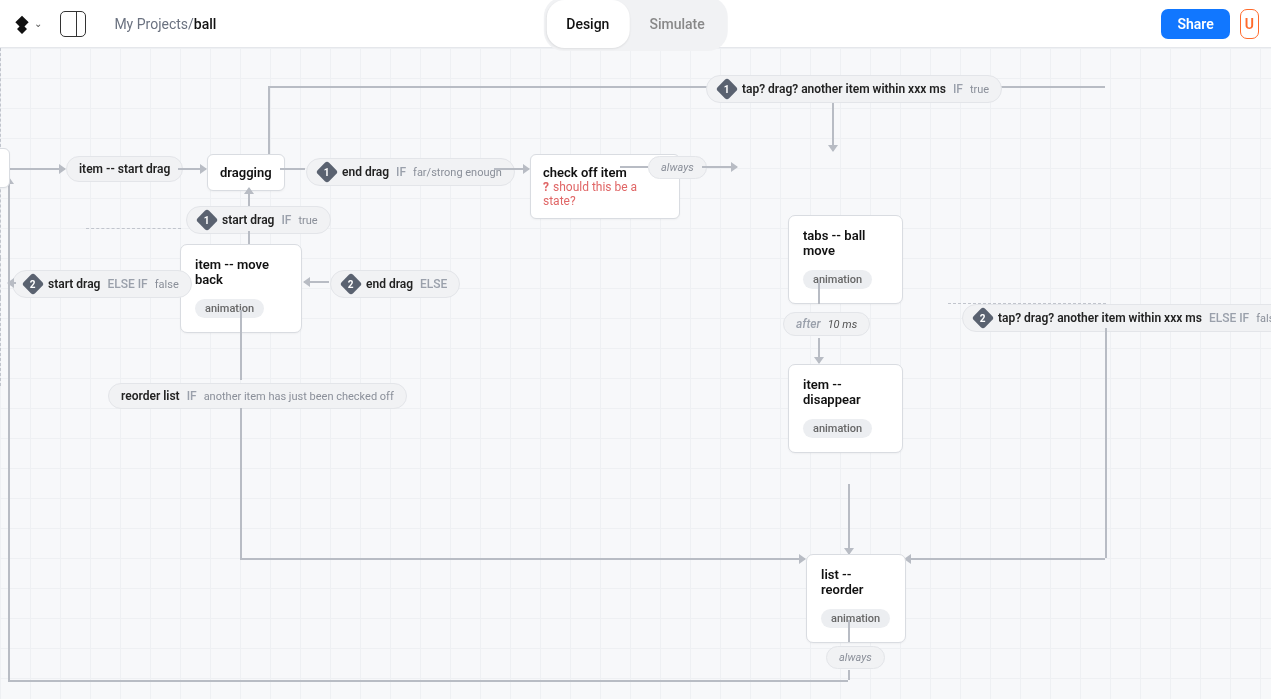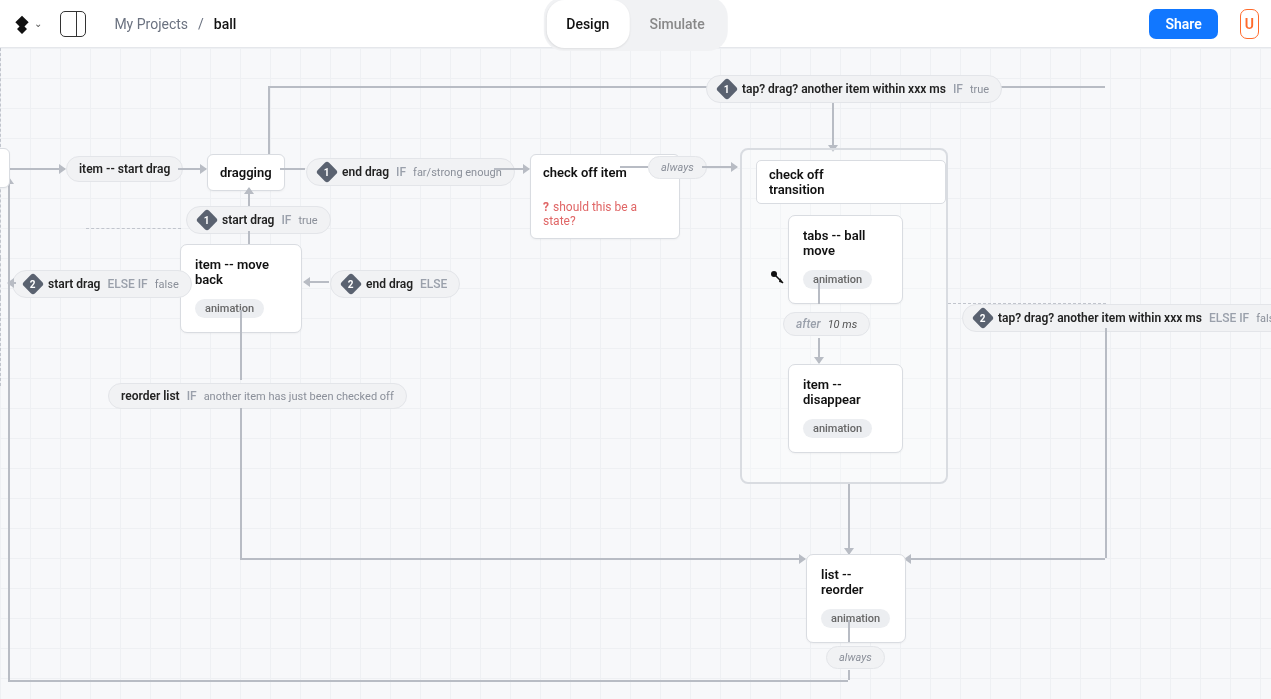--- a/index.html
+++ b/index.html
@@ -24,32 +24,32 @@
   }
   .chev { color:#555; font-size:10px; margin-right:18px; cursor:pointer;}
   .panel-toggle {
     width:26px; height:26px; border:1.5px solid #333; border-radius:5px;
     display:flex; align-items:center; justify-content:center;
     margin-right:28px; cursor:pointer;
   }
   .panel-toggle-inner {
     width:8px; height:100%; border-right:1.5px solid #333;
   }
-  .breadcrumb { font-size:14px; color:#6b7280; display:flex; gap:10px; align-items:center;}
+  .breadcrumb { font-size:14px; color:#6b7280; display:flex; gap:0; align-items:center;}
   .breadcrumb .current { color:#111; font-weight:500;}
   .mode-switch {
     position:absolute; left:50%; transform:translateX(-50%);
     display:flex; background:#f1f2f4; border-radius:20px; padding:3px;
   }
   .mode-btn {
     padding:16px 20px; border-radius:18px; font-size:14px; font-weight:500;
     color:#888; cursor:pointer;
   }
   .mode-btn.active { background:#fff; color:#111; box-shadow:0 1px 2px rgba(0,0,0,0.08);}
-  .header-right { margin-left:auto; display:flex; gap:22px; align-items:center;}
+  .header-right { margin-left:auto; display:flex; gap:10px; align-items:center;}
   .share-btn {
     background:#1177ff; color:#fff; font-weight:600; font-size:14px;
     padding:7px 16px; border-radius:7px; cursor:pointer;
   }
   .danger-btn {
     border:1.5px solid #ff6a2b; color:#ff6a2b; font-weight:600;
     border-radius:7px; padding:6px 4px; cursor:pointer; font-size:14px;
   }
 
   
@@ -62,21 +62,21 @@
     background-size: 30px 30px;
     overflow:hidden;
   }
 
   
   .state {
     position:absolute; background:#fff; border:1px solid #d9dce1;
     border-radius:6px; padding:10px 12px; font-size:13px; font-weight:600;
     box-shadow:0 1px 2px rgba(0,0,0,0.04);
   }
-  .state .question { color:#e06666; font-weight:400; font-size:12px; margin-top:20px;}
+  .state .question { color:#e06666; font-weight:400; font-size:12px; margin-top:0;}
   .state .qmark { color:#e06666; font-weight:700; margin-right:4px;}
   .compound {
     position:absolute; background:#fff; border:1px solid #d9dce1;
     border-radius:7px; box-shadow:0 1px 2px rgba(0,0,0,0.04);
     padding:12px 14px 14px;
   }
   .compound .title { font-size:13px; font-weight:600; margin-bottom:10px;}
   .tag {
     display:inline-block; background:#eceef1; color:#666;
     font-size:11px; font-weight:500; border-radius:12px; padding:3px 10px;
@@ -203,30 +203,20 @@
 
   <div class="pill" style="left:706px; top:27px;">
     <span class="badge">
         <span>1</span>
       </span>
     <span class="ev">tap? drag? another item within xxx ms</span>
     <span class="kw">IF</span>
     <span class="val">true</span>
   </div>
 
-  <div class="big-region" style="left:740px; top:100px; width:208px; height:336px;">
-    <div class="region-title" style="padding-right:80px;">check off transition</div>
-    <div class="entry-dot" style="left:28px; top:120px;">
-      <svg viewBox="0 0 16 16">
-          <circle cx="4" cy="4" r="3" fill="#111"></circle>
-          <path d="M4 4 L13 13" stroke="#111" stroke-width="1.5" fill="none"></path>
-          <path d="M13 13 l-4 -1 l1 -4 z" fill="#111"></path>
-        </svg>
-    </div>
-  </div>
 
   <div class="compound" style="left:788px; top:167px; width:115px;">
     <div class="title">tabs -- ball move</div>
     <span class="tag">animation</span>
   </div>
   <div class="vline" style="left:818px; top:232px; height:24px;"></div>
 
   <div class="pill small" style="left:783px; top:264px; font-style:normal;">
     <span class="kw" style="font-style:italic;">after</span>
     <span class="val" style="color:#555;font-style:italic;">10 ms</span>

